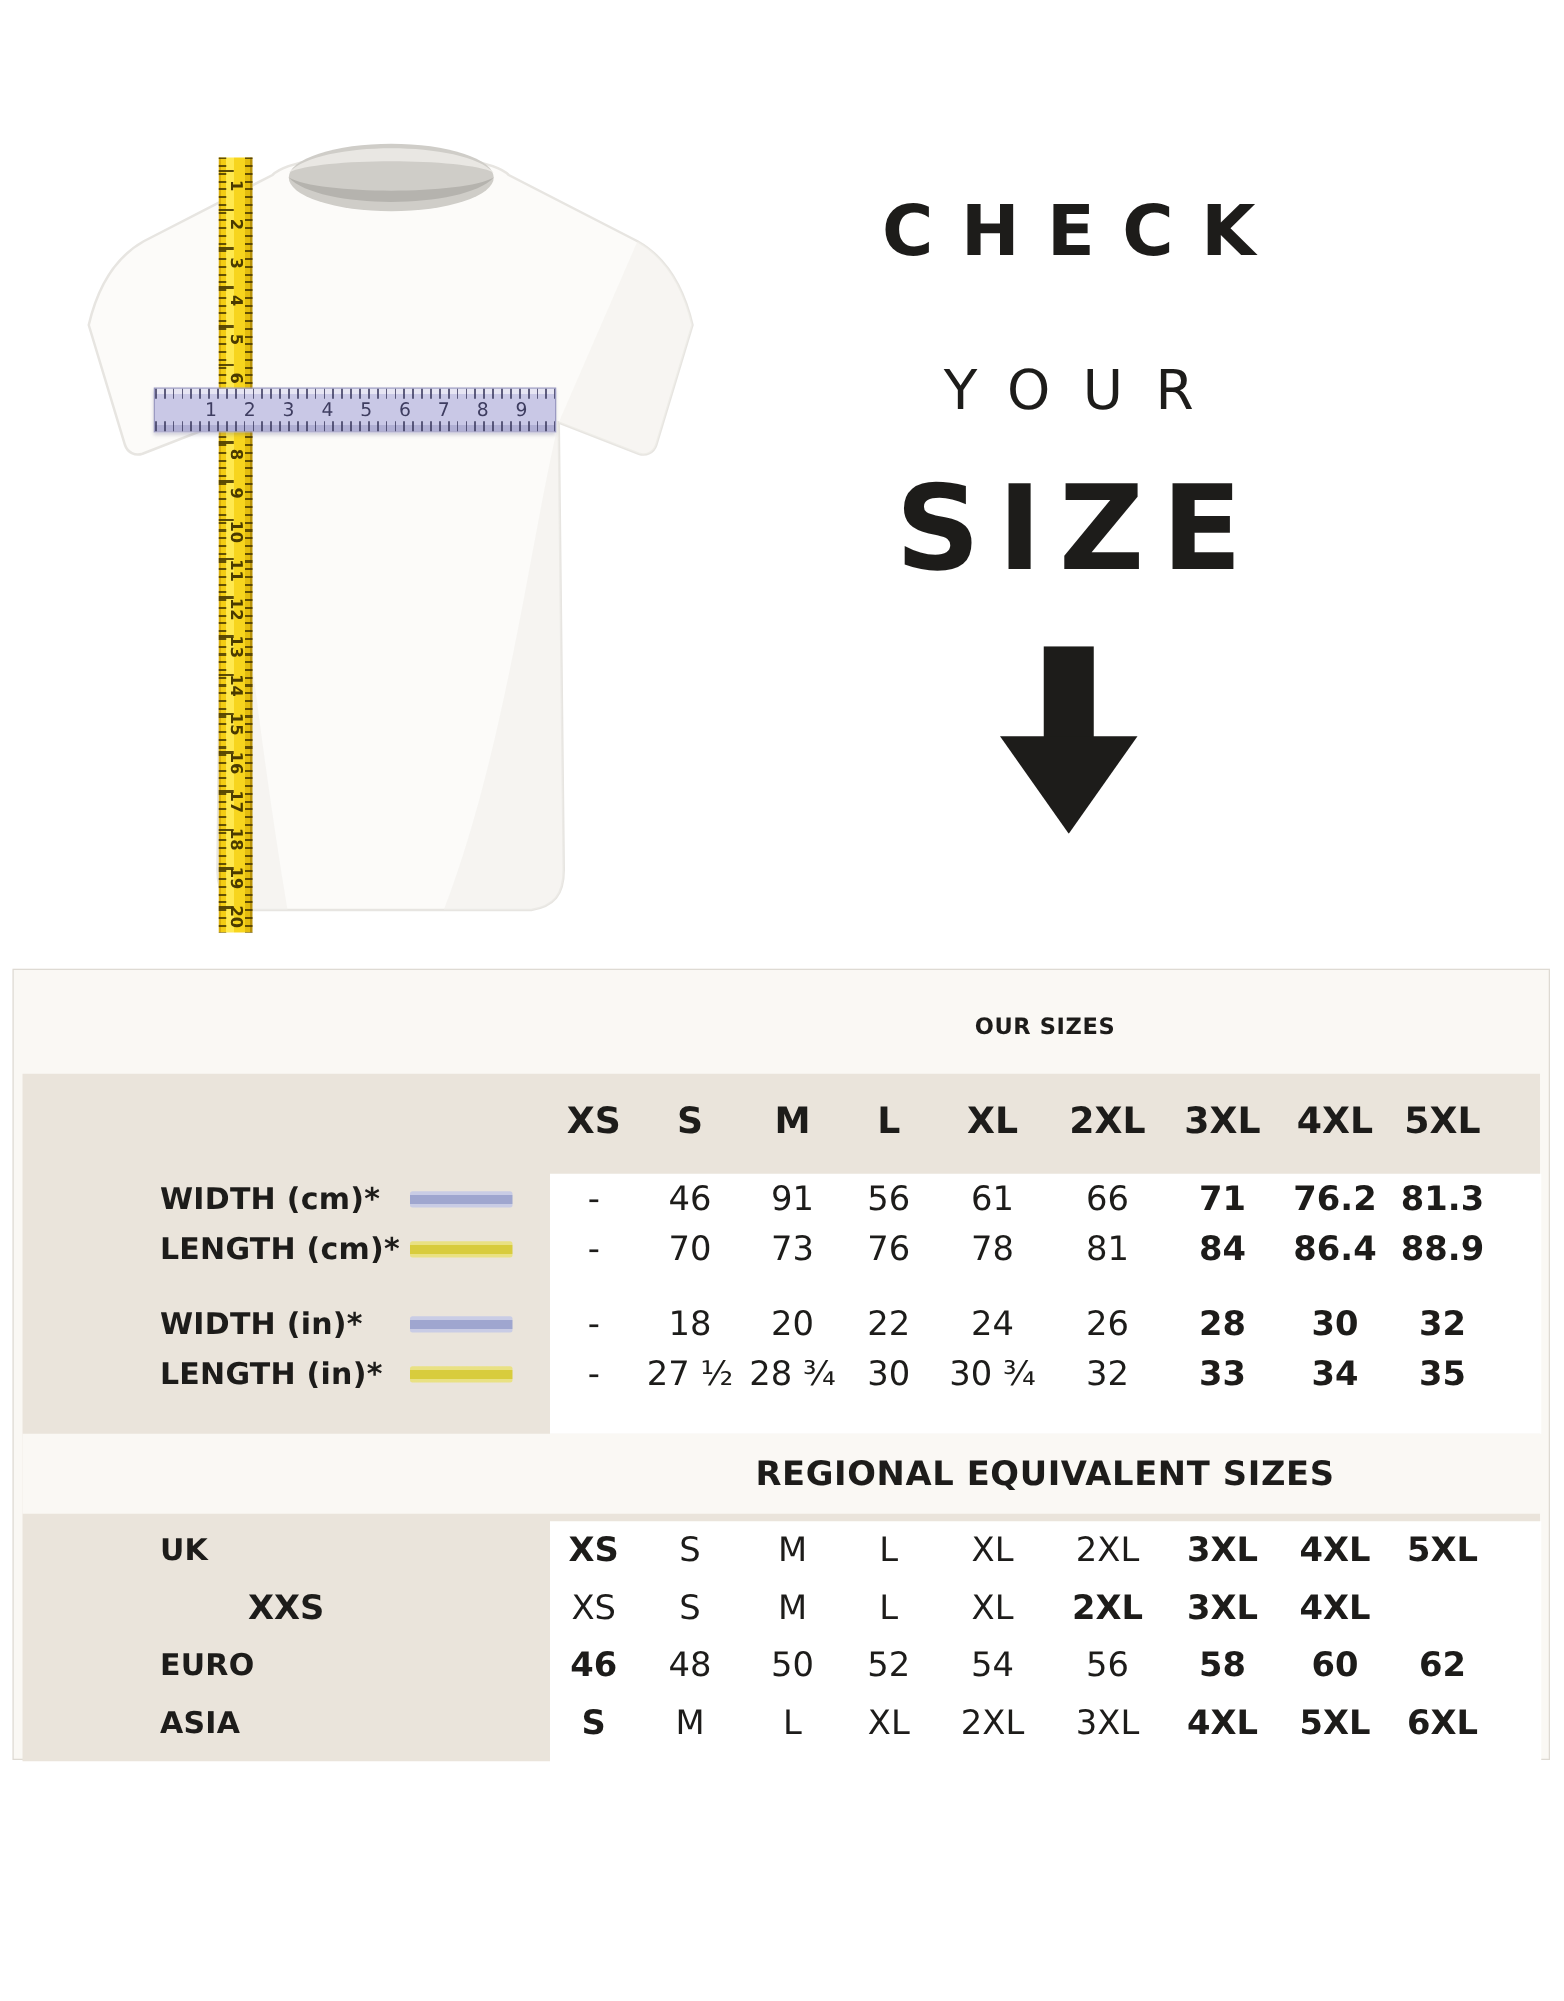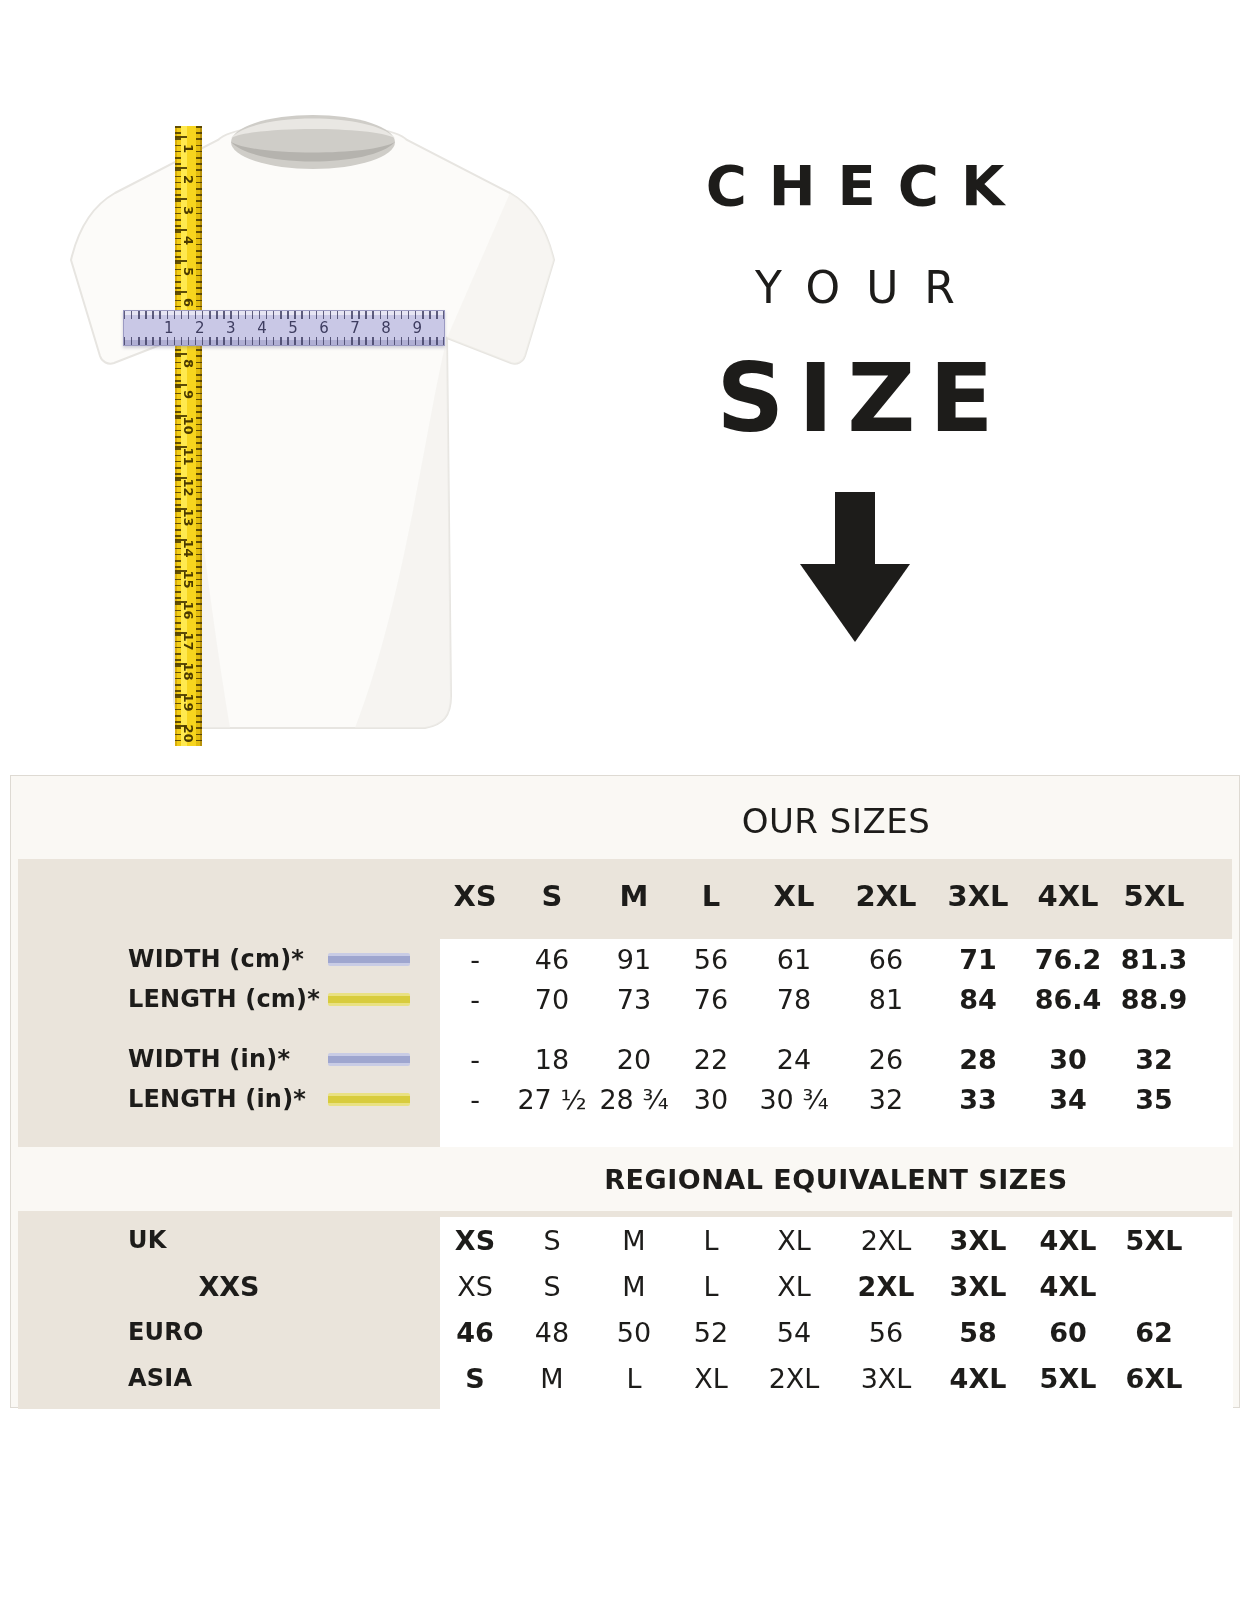--- a/index.html
+++ b/index.html
@@ -54,35 +54,35 @@
   .ruler-horizontal::after { bottom:0; }
   .ruler-numbers {
     position:absolute; inset:0; display:flex; align-items:center;
     justify-content:space-between; padding:0 22px 0 40px;
   }
   .ruler-numbers span { font-size:15px; font-weight:500; color:#3e3d60; line-height:1; }
 
   
   .hero { position:absolute; left:620px; top:158px; width:470px; text-align:center; }
   .hero-check { font-size:56px; font-weight:800; letter-spacing:22px; text-indent:22px; line-height:1; }
-  .hero-your  { font-size:44px; font-weight:400; letter-spacing:26px; text-indent:26px; line-height:1; margin-top:52px; }
+  .hero-your  { font-size:44px; font-weight:400; letter-spacing:26px; text-indent:26px; line-height:1; margin-top:77px; }
   .hero-size  { font-size:94px; font-weight:800; letter-spacing:14px; text-indent:14px; line-height:1; margin-top:42px; }
   .hero-arrow { margin:46px auto 0; width:120px; height:150px; display:block; }
 
   
   .size-card {
     position:absolute; left:10px; top:775px; width:1230px; height:633px;
     background:var(--offwhite,#FAF8F4);
     border:1px solid #dedad3; padding:7px;
   }
   .card-head {
     height:76px; display:flex; align-items:center; justify-content:center;
     padding-left:422px; background:var(--offwhite,#FAF8F4);
   }
-  .card-head .title { font-size:34px; font-weight:400; letter-spacing:.5px; }
+  .card-head .title { font-size:18px; font-weight:700; letter-spacing:.5px; }
   .card-body { background:var(--beige,#EAE4DB); height:550px; }
 
   .grid {
     display:grid;
     grid-template-columns:422px 70px 84px 80px 74px 92px 92px 92px 88px 84px;
     align-items:center;
   }
   .cell { text-align:center; font-size:27px; font-weight:500; white-space:nowrap; }
   .cell.b { font-weight:800; }
   .hdr { text-align:center; font-size:29px; font-weight:800; }

